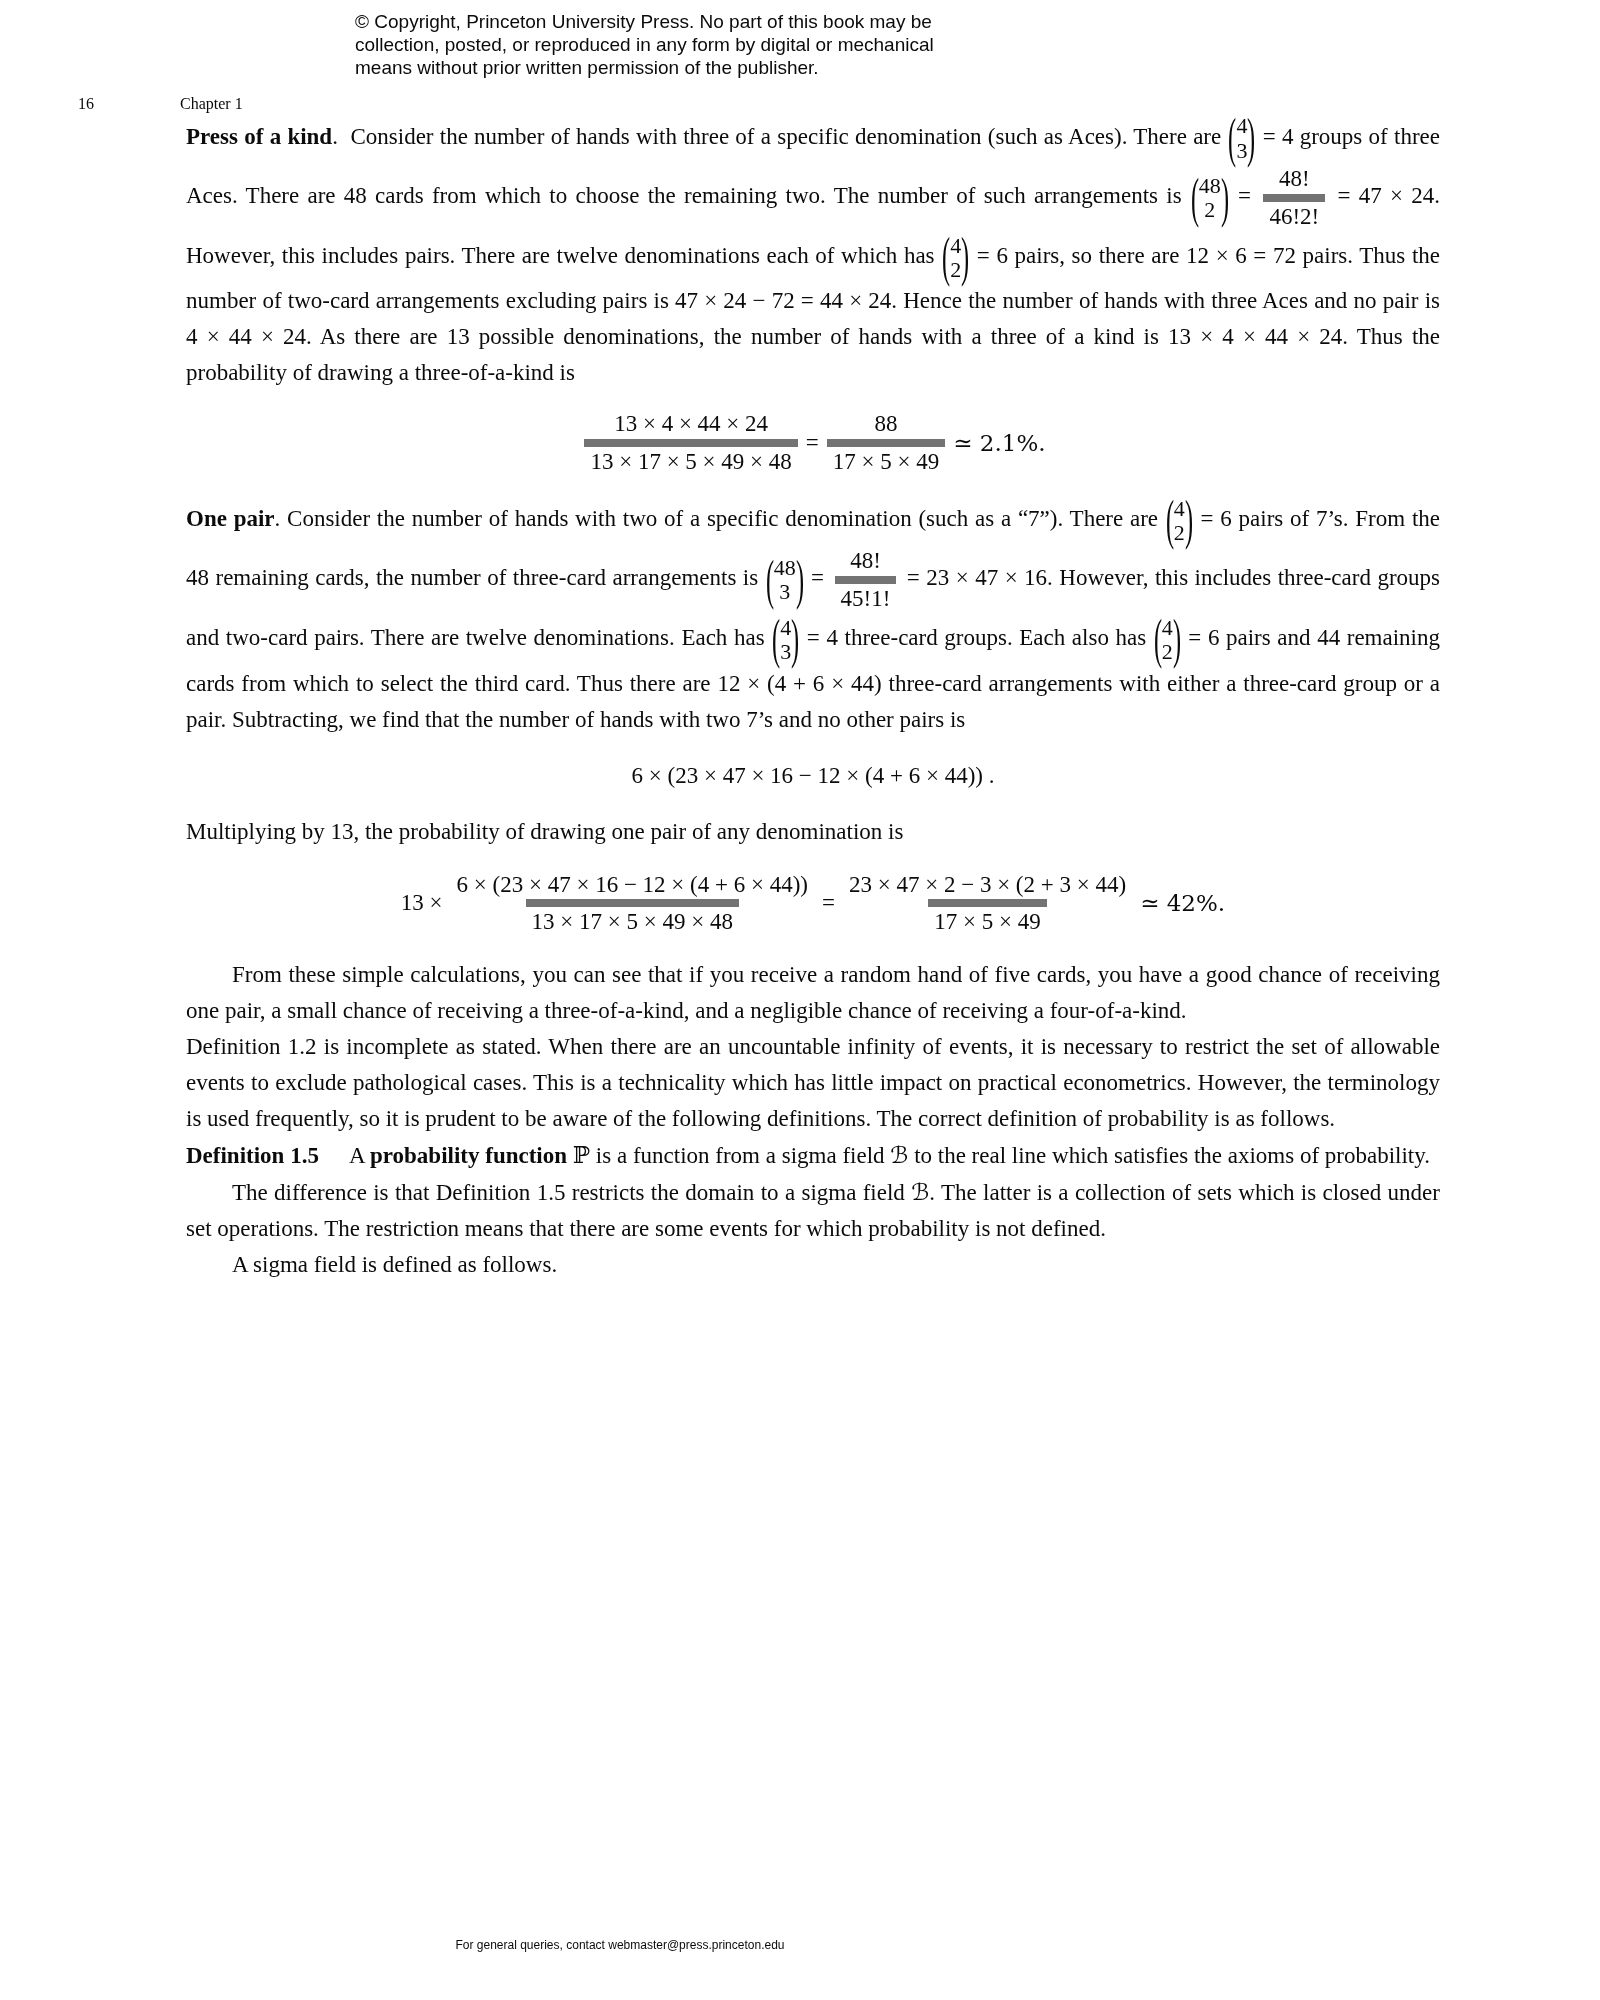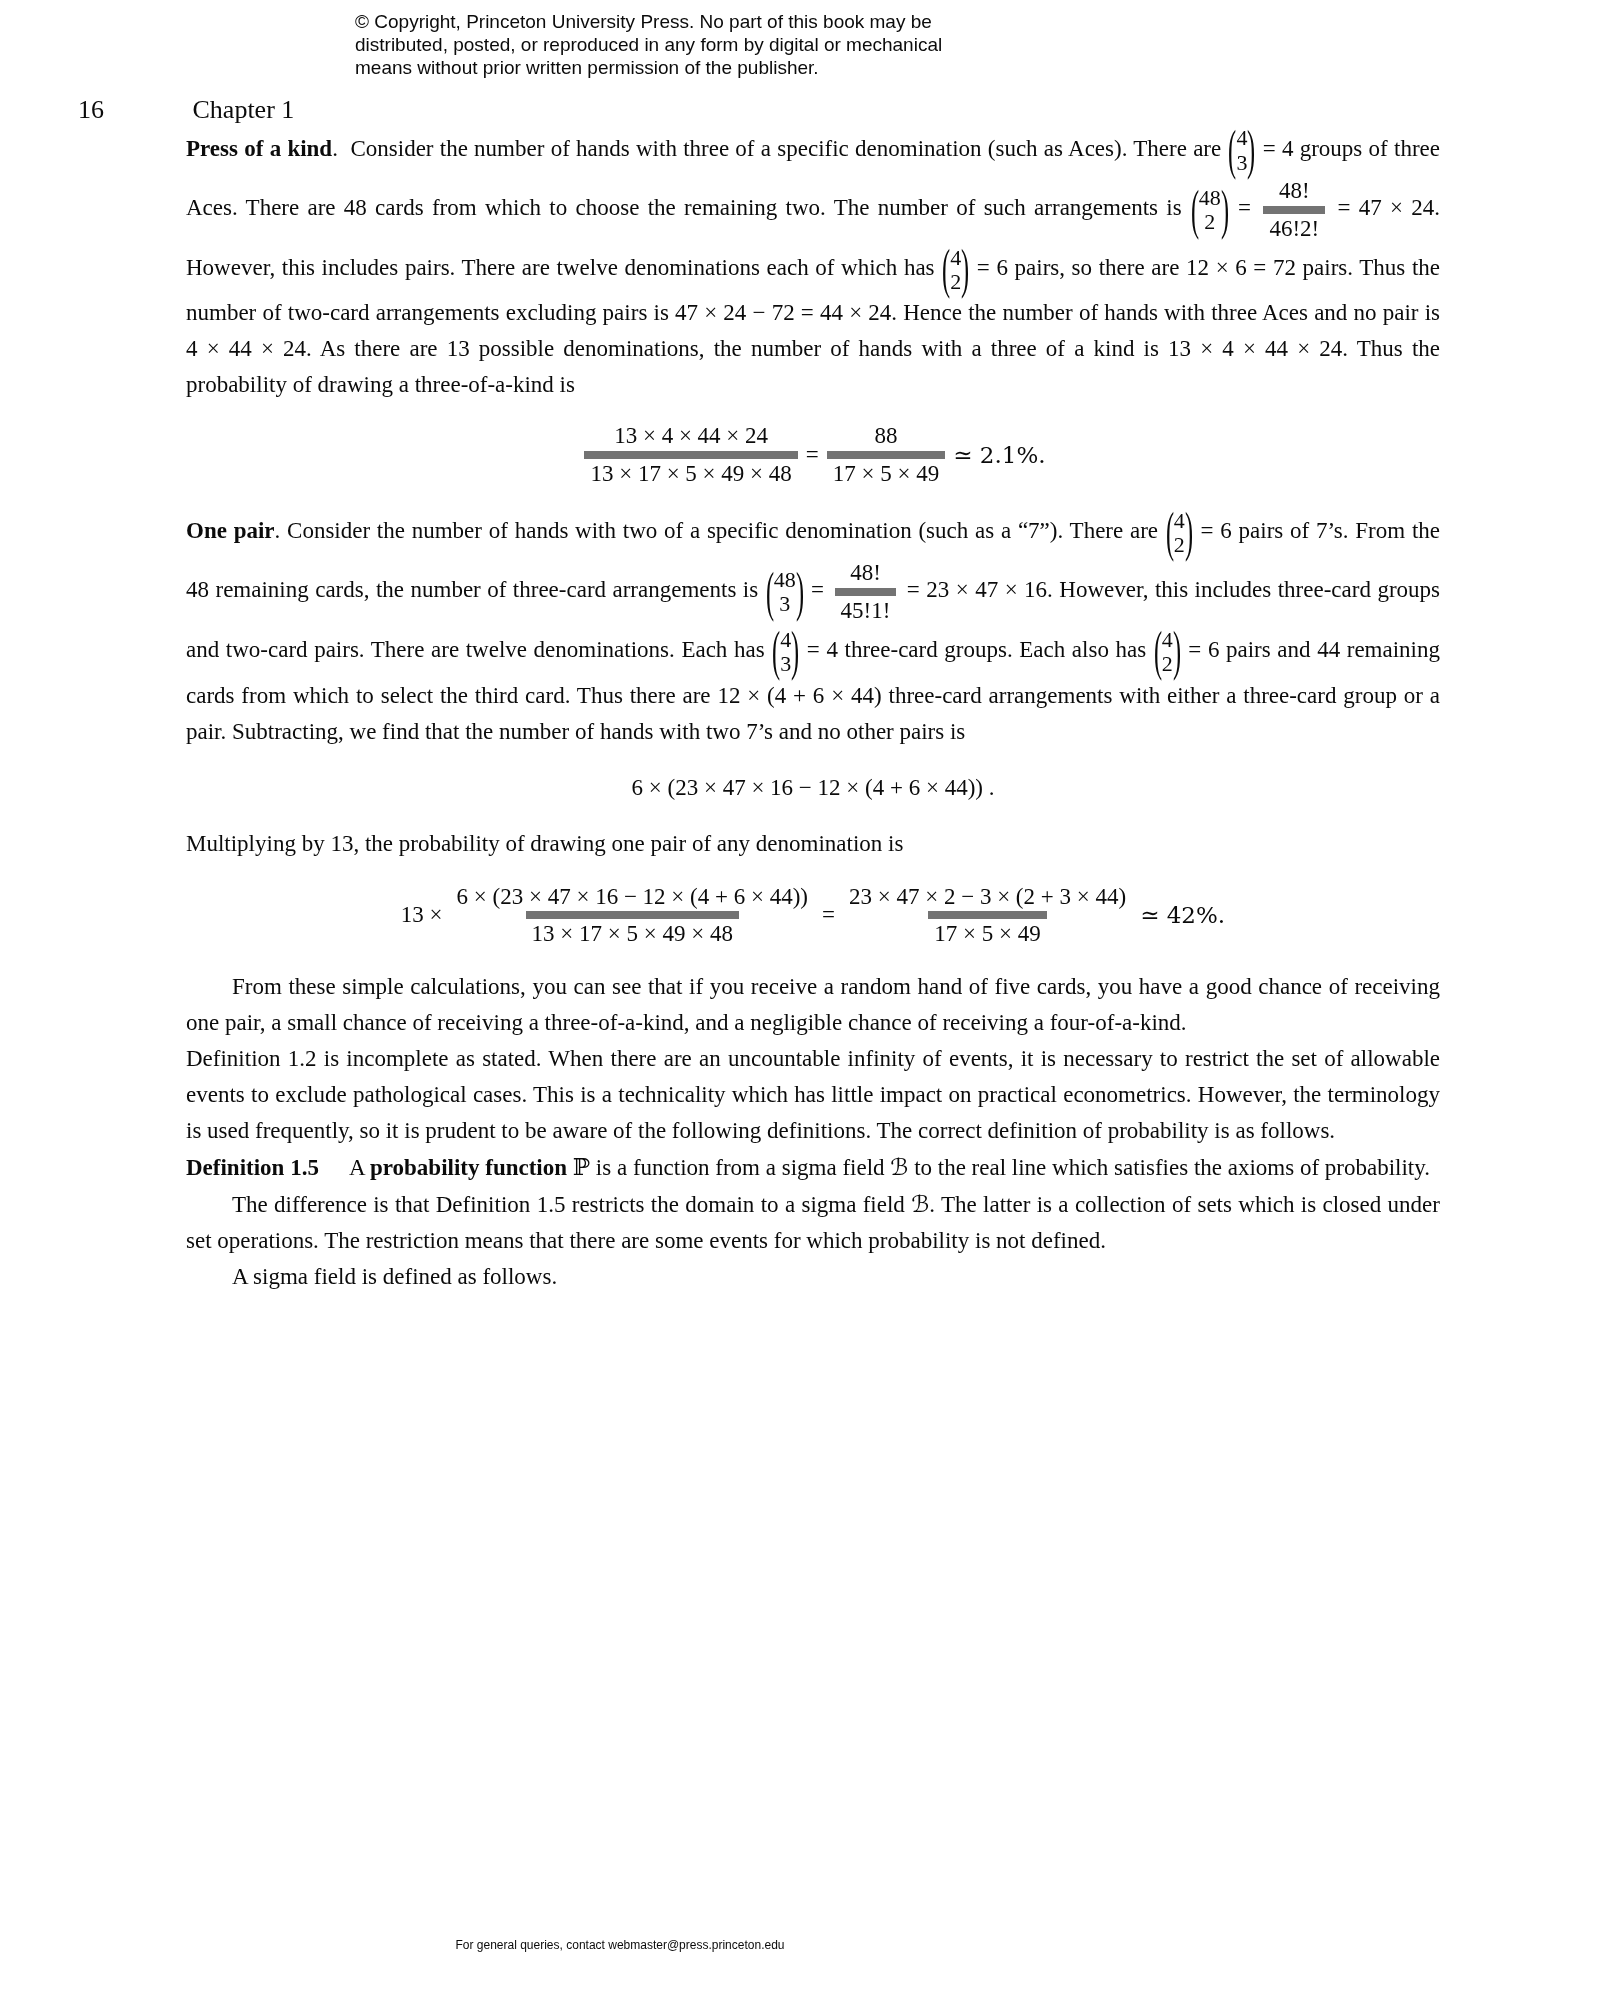--- a/index.html
+++ b/index.html
@@ -17,21 +17,21 @@
     margin-left: 355px;
     width: 620px;
     font-family: "Liberation Sans", "DejaVu Sans", sans-serif;
     font-size: 19px;
     line-height: 23px;
     text-align: left;
   }
   .folio-row {
     margin-top: 16px;
     font-family: "Liberation Serif", "DejaVu Serif", serif;
-    font-size: 26px;
+    font-size: 16px;
   }
   .folio-row .pagenum { margin-left: 78px; }
   .folio-row .chapter { margin-left: 82px; }
   .main {
     margin-left: 186px;
     width: 1254px;
     font-family: "Liberation Serif", "DejaVu Serif", serif;
     font-size: 23px;
     line-height: 36px;
     text-align: justify;
@@ -123,21 +123,21 @@
     font-size: 12px;
   }
 </style>
 </head>
 <body>
 
 <div class="page">
 
   <div class="copyright">
     <div>© Copyright, Princeton University Press. No part of this book may be</div>
-    <div>distributed, posted, or reproduced in any form by digital or mechanical</div>
+    <div>collection, posted, or reproduced in any form by digital or mechanical</div>
     <div>means without prior written permission of the publisher.</div>
   </div>
 
   <div class="folio-row">
     <span class="pagenum">16</span>
     <span class="chapter">Chapter 1</span>
   </div>
 
   <div class="main">
 

